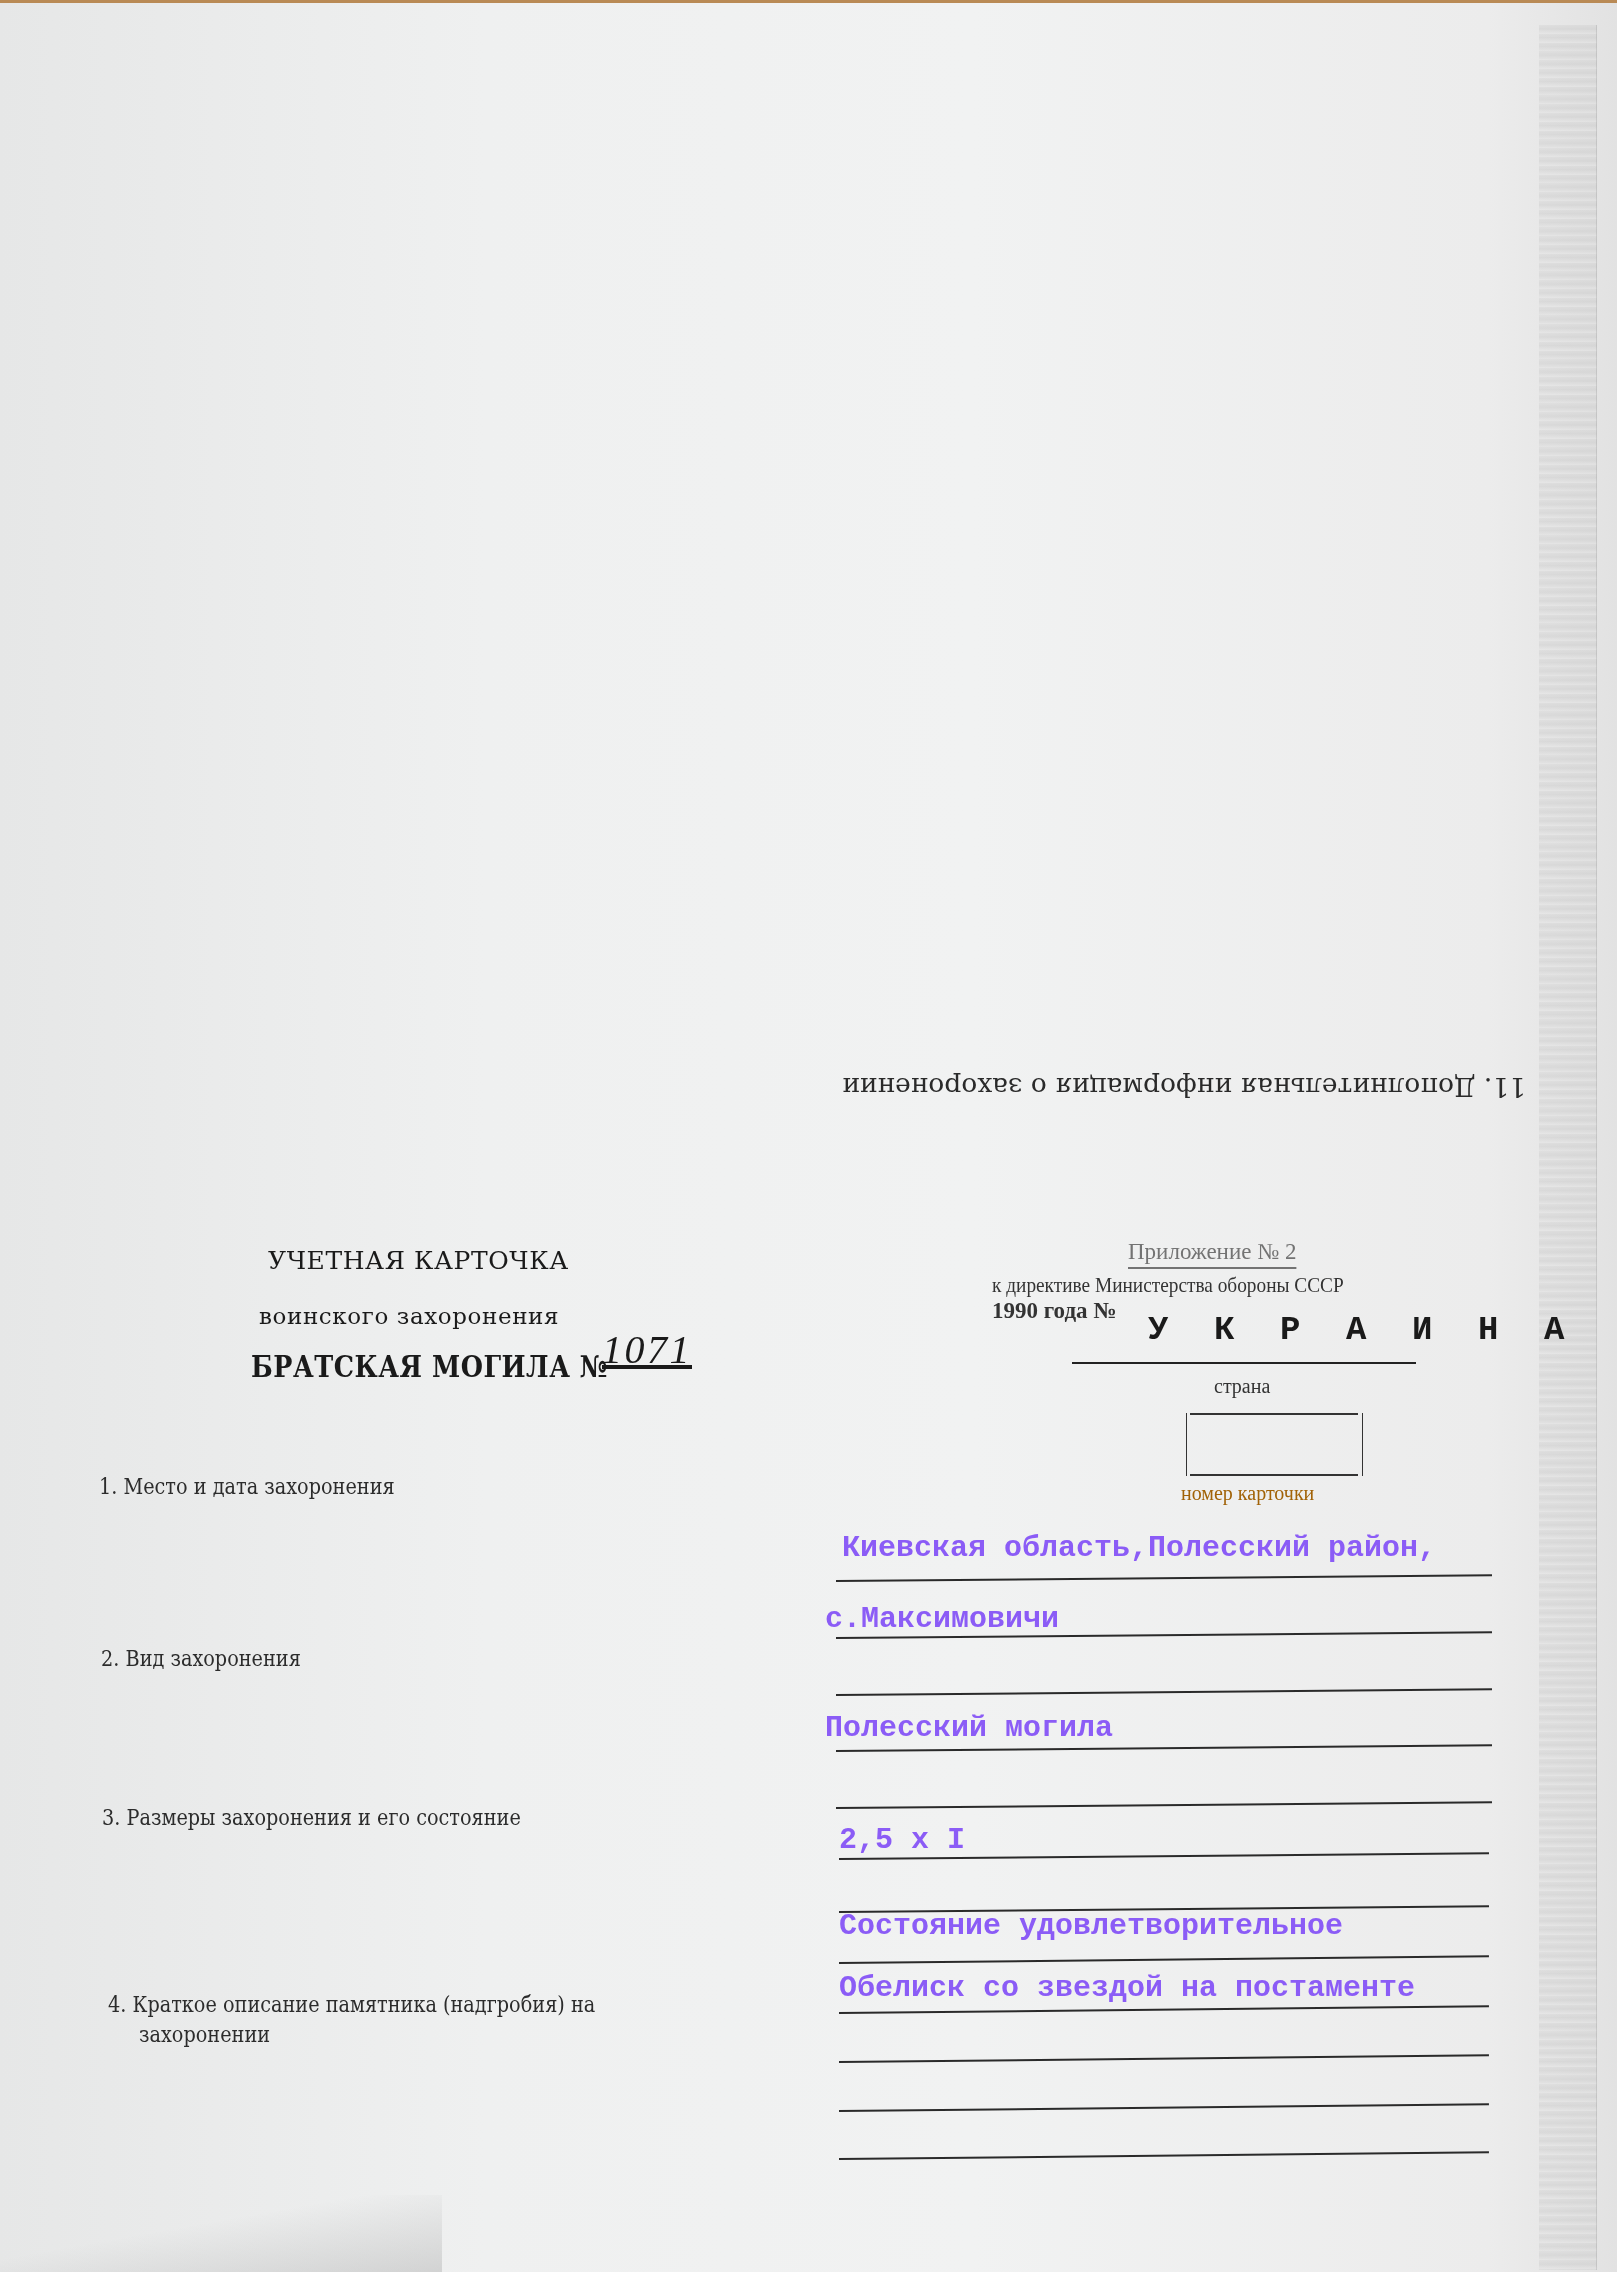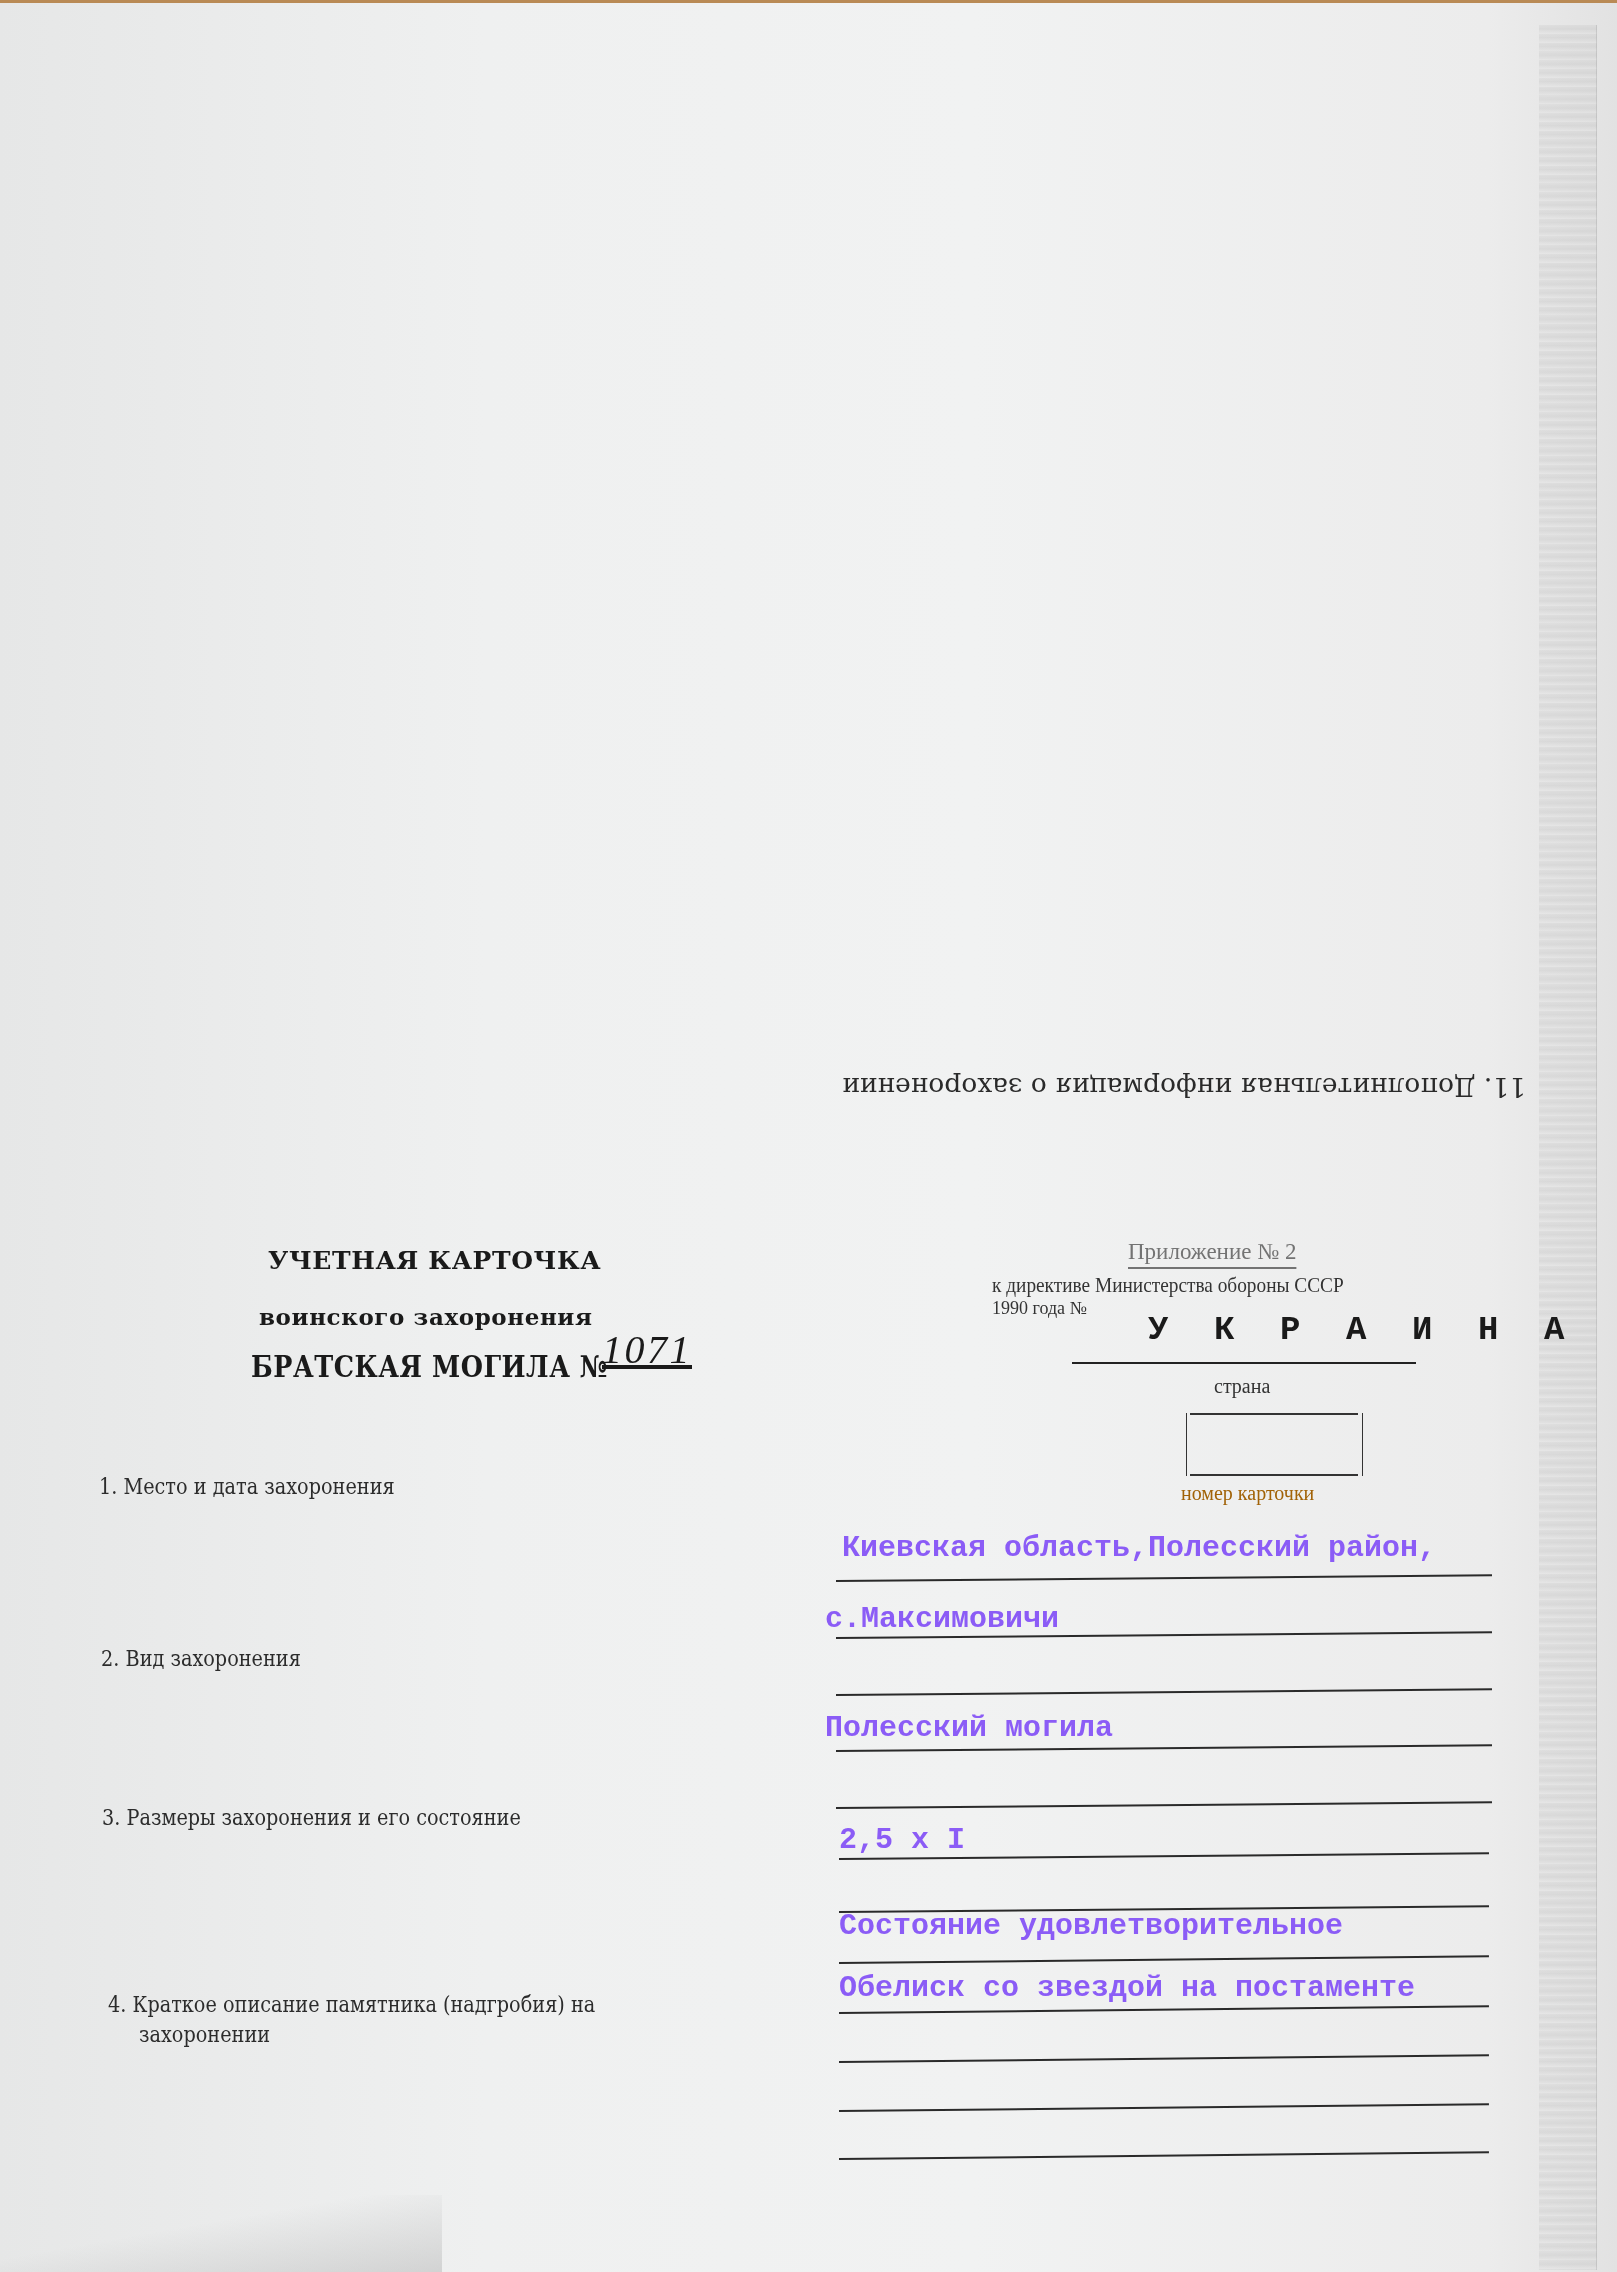--- a/index.html
+++ b/index.html
@@ -27,29 +27,29 @@
       position: absolute; left: 0; top: 2195px; width: 442px; height: 82px;
       background: linear-gradient(170deg, rgba(0,0,0,0) 40%, rgba(120,120,120,0.25) 100%);
     }
     .abs { position: absolute; white-space: nowrap; }
 
     
     .flipped { transform: rotate(180deg); transform-origin: center; }
     .sec11 { left: 842px; top: 1072px; font-size: 26.5px; font-family: "DejaVu Serif", serif; color: #2a2a2a; }
 
     
-    .form-title { font-family: "DejaVu Serif", serif; letter-spacing: 0.6px; font-weight: bold; }
+    .form-title { font-family: "DejaVu Serif", serif; letter-spacing: 0.6px; }
     .title1 { left: 268px; top: 1246px; font-size: 25px; }
     .title2 { left: 259px; top: 1303px; font-size: 23px; }
     .title3 { left: 251px; top: 1349px; font-size: 30px; font-weight: bold; transform: scaleX(0.85); transform-origin: left; }
     .card-num-hand { left: 602px; top: 1284px; font-size: 40px; font-style: italic; font-family: "Liberation Serif", serif; letter-spacing: 2.5px; text-decoration: underline; margin-top: 42px; }
 
     .appendix { left: 1128px; top: 1239px; font-size: 23px; color: #737373; text-decoration: underline; text-underline-offset: 7.6px; }
     .directive { left: 992px; top: 1273px; font-size: 21px; color: #333; transform: scaleX(0.92); transform-origin: left; }
-    .year { left: 992px; top: 1298px; font-size: 18px; color: #333; }
+    .year { left: 992px; top: 1298px; font-size: 23px; color: #333; font-weight: bold; }
     .country-val { left: 1148px; top: 1311px; font-size: 34px; font-family: "Liberation Mono", monospace; font-weight: bold; letter-spacing: 12.6px; }
     .country-line { position: absolute; left: 1072px; top: 1362px; width: 344px; height: 1.9px; background: #222; }
     .country-label { left: 1214px; top: 1375px; font-size: 20px; color: #333; }
     .card-box { position: absolute; left: 1186px; top: 1413px; width: 175px; height: 63px; border-left: 1.9px solid #333; border-right: 1.9px solid #333; }
     .card-box::before, .card-box::after { content: ""; position: absolute; left: 2.5px; right: 3.8px; height: 1.9px; background: #333; }
     .card-box::before { top: 0; }
     .card-box::after { bottom: 0; }
     .card-label { left: 1181px; top: 1482px; font-size: 20px; color: #a16207; }
 
     .label { font-family: "DejaVu Serif", serif; font-size: 21.4px; color: #2c2c2c; transform: scaleX(0.9); transform-origin: left; }

